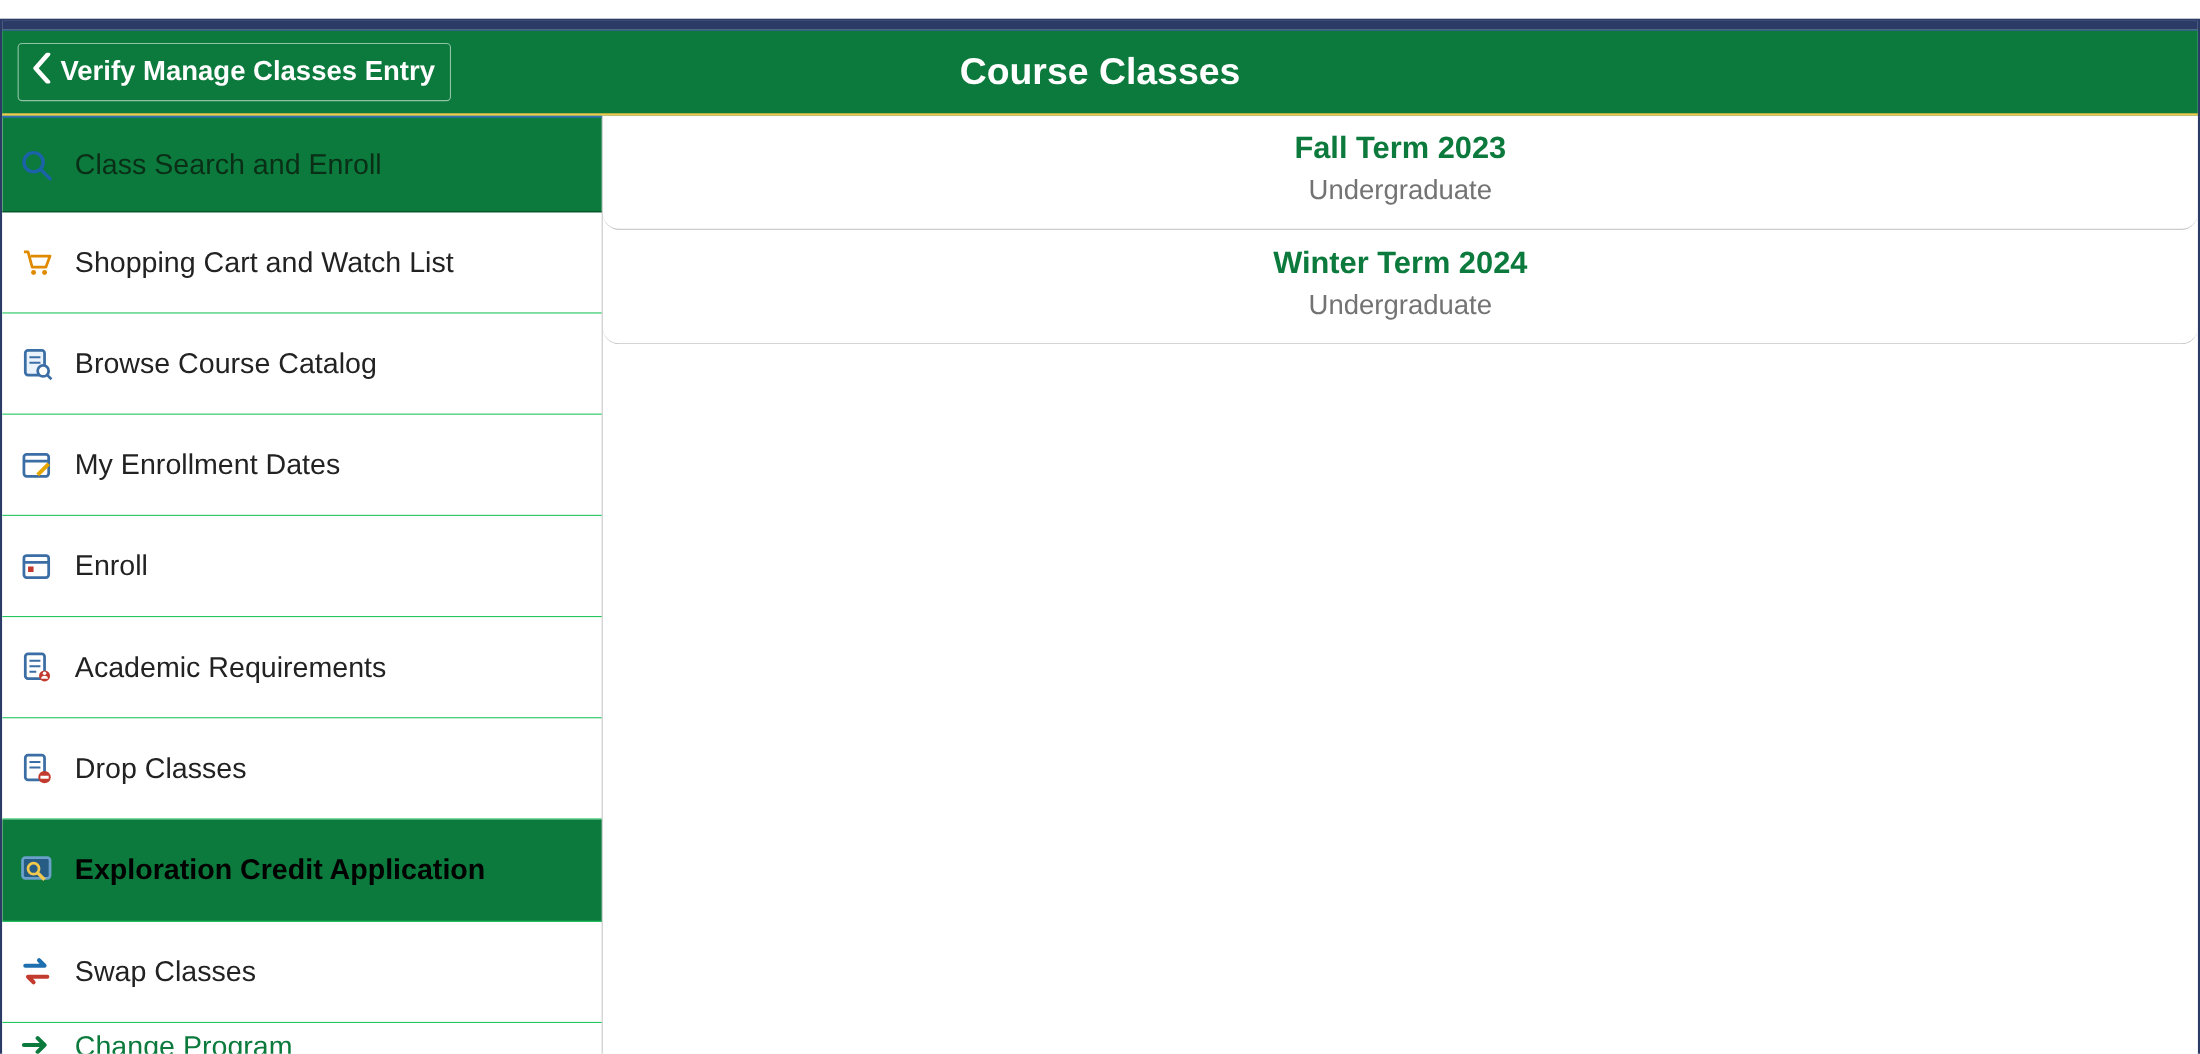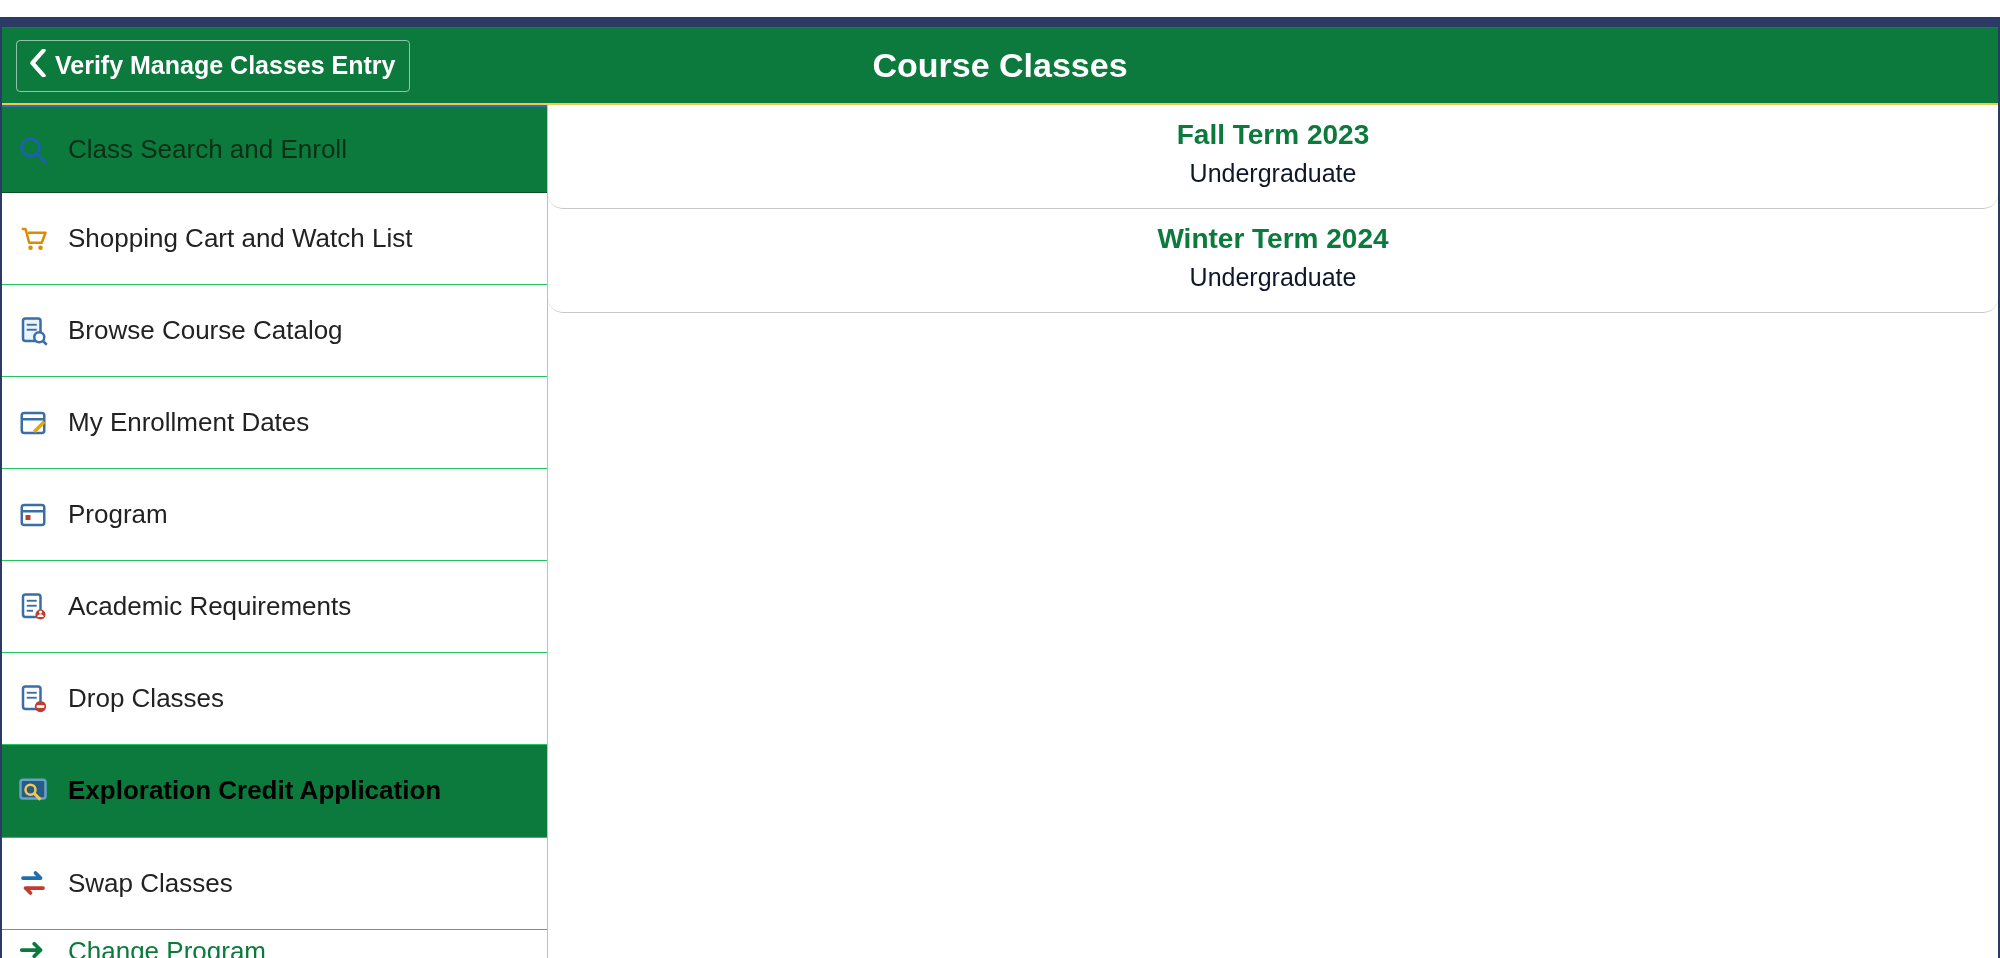--- a/index.html
+++ b/index.html
@@ -133,21 +133,21 @@
     cursor: pointer;
     border-radius: 15px;
   }
   .term-title {
     color: #0b7a3c;
     font-size: 28px;
     font-weight: 700;
     margin-bottom: 8px;
   }
   .term-sub {
-    color: #0f172a;
+    color: #737373;
     font-size: 25px;
   }
 </style>
 </head>
 <body>
 
 <div class="root">
   <div class="top-strip"></div>
 
   <div class="header">
@@ -212,21 +212,21 @@
       </div>
 
       <div class="side-item">
         <span class="icon-slot">
           <svg viewBox="0 0 24 24" width="30" height="30">
             <rect x="3" y="4" width="18" height="16" rx="2" stroke="#3b6ea5" stroke-width="2" fill="#fff"></rect>
             <line x1="3" y1="9" x2="21" y2="9" stroke="#3b6ea5" stroke-width="2"></line>
             <rect x="6" y="12" width="4" height="4" fill="#c23b2e"></rect>
           </svg>
         </span>
-        <span class="side-label">Program</span>
+        <span class="side-label">Enroll</span>
       </div>
 
       <div class="side-item">
         <span class="icon-slot">
           <svg viewBox="0 0 24 24" width="30" height="30">
             <rect x="4" y="2" width="14" height="18" rx="2" stroke="#3b6ea5" stroke-width="2" fill="#fff"></rect>
             <line x1="7" y1="7" x2="15" y2="7" stroke="#3b6ea5" stroke-width="1.5"></line>
             <line x1="7" y1="11" x2="15" y2="11" stroke="#3b6ea5" stroke-width="1.5"></line>
             <line x1="7" y1="15" x2="12" y2="15" stroke="#3b6ea5" stroke-width="1.5"></line>
             <circle cx="18" cy="18" r="4" fill="#c23b2e"></circle>

